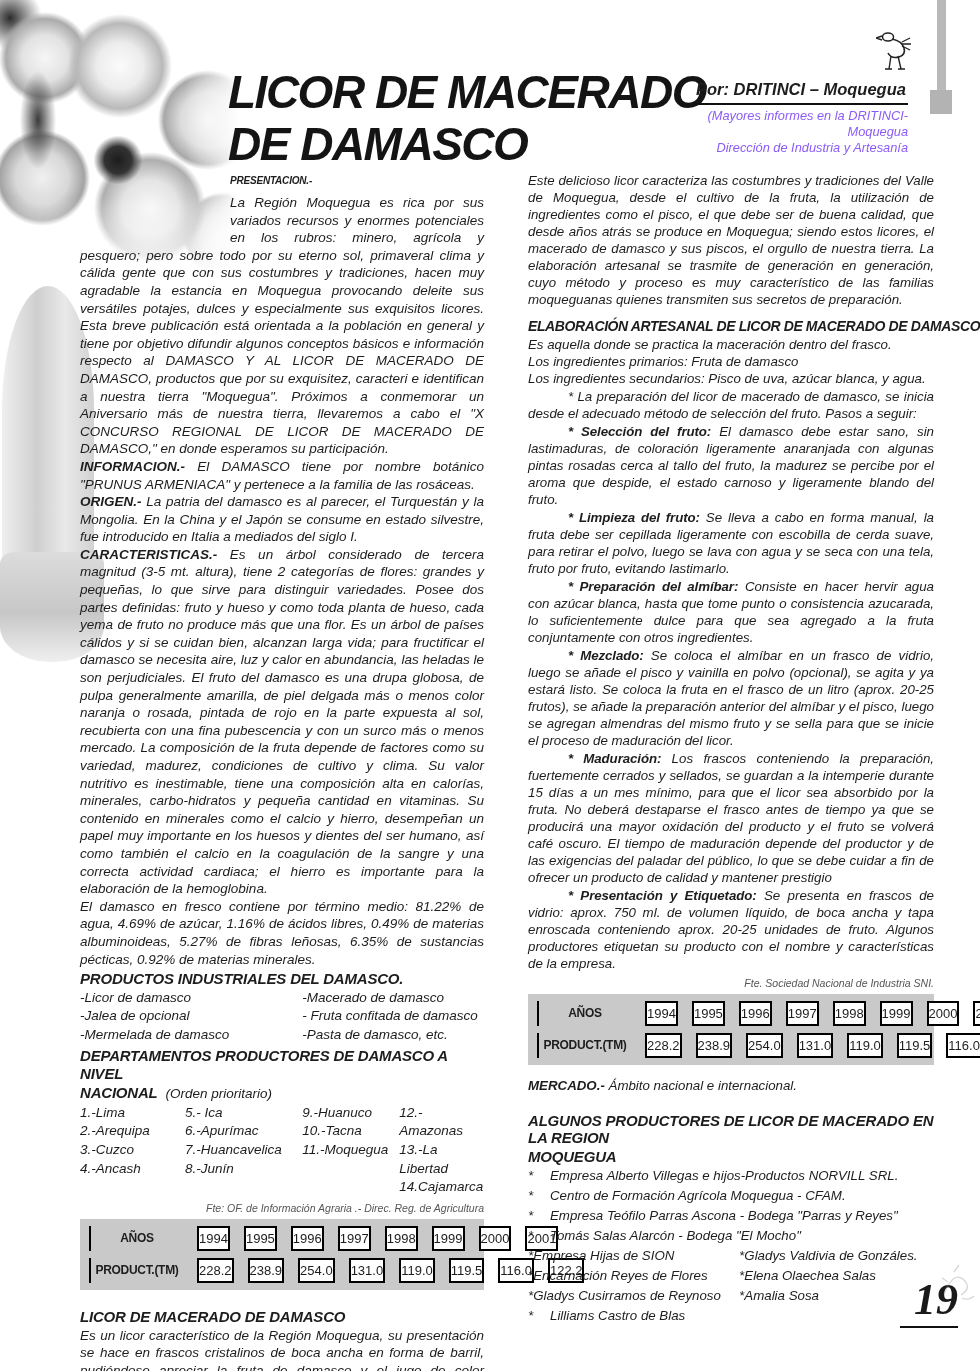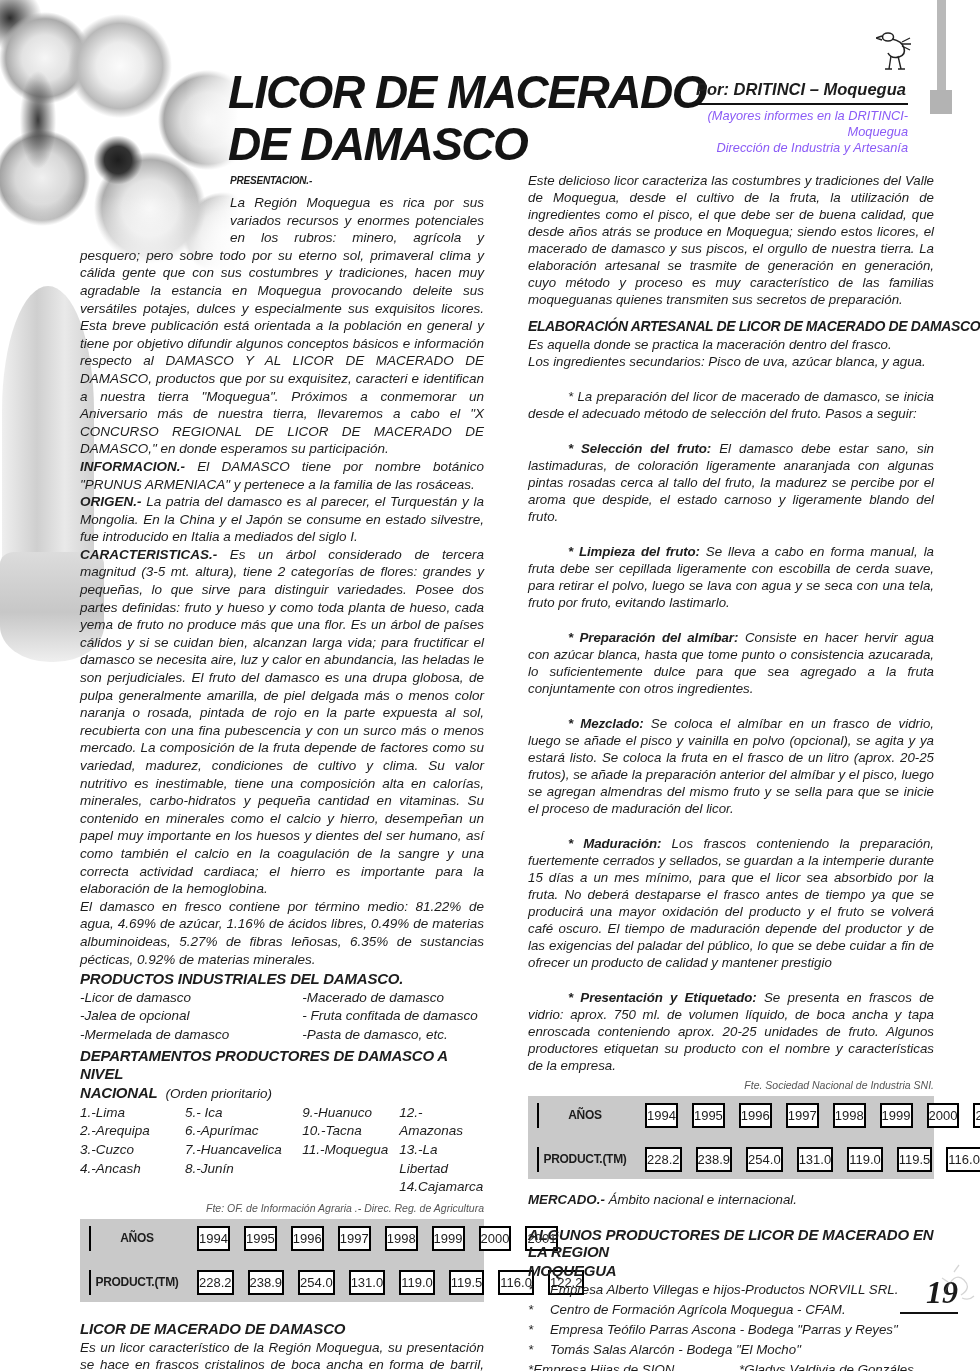--- a/index.html
+++ b/index.html
@@ -66,32 +66,32 @@
   .dept .d1{width:26%;} .dept .d2{width:29%;} .dept .d3{width:24%;} .dept .d4{width:21%;}
   .prod-item{display:flex; line-height:20px; text-align:left;}
   .prod-item .bul{width:22px; flex:none;}
   .prod-pair{display:flex; line-height:20px; text-align:left;}
   .prod-pair .half{display:flex; width:52%;}
   .prod-pair .half+.half{width:48%;}
   
   .ptable{background:#c9c9c9; padding:7px 9px; margin-top:2px;
     font-style:normal; font-size:13px;}
   .ptable-row{display:flex; gap:14px;}
-  .ptable-row+.ptable-row{margin-top:19px;}
+  .ptable-row+.ptable-row{margin-top:7px;}
   .ptable-label{width:92px; flex:none; border-left:2px solid #000; text-align:center;
     font-weight:bold; font-size:12px; line-height:25px; letter-spacing:-0.3px;}
   .ptable-cell{flex:1; background:#fff; border:2px solid #000; text-align:right;
     line-height:21px; font-size:13px;}
   
-  .step{text-indent:40px; margin-top:18px;}
+  .step{text-indent:40px; margin-top:1px;}
   .step b{letter-spacing:-0.1px;}
   
   .page-num{position:absolute; left:900px; top:1274px; width:58px; text-align:right;
     font-family:"Liberation Serif", serif; font-style:italic; font-weight:bold;
-    font-size:32px; border-bottom:2px solid #111; padding-bottom:1px; color:#1a1a1a;}
+    font-size:44px; border-bottom:2px solid #111; padding-bottom:1px; color:#1a1a1a;}
 </style>
 </head>
 <body>
 
 <div class="page">
 
   <div class="art-photo"></div>
   <div class="art-bottle"></div>
   <div class="art-bottle-base"></div>
   <div class="gray-bar"></div>
@@ -196,20 +196,21 @@
     <div class="gap16"></div>
     <p class="h">LICOR DE MACERADO DE DAMASCO</p>
     <p>Es un licor característico de la Región Moquegua, su presentación se hace en frascos cristalinos de boca ancha en forma de barril, pudiéndose apreciar la fruta de damasco y el jugo de color caramelo brillante, jugo medianamente azucarado y ligeramente ácido, fruta de pulpa, cáscara aterciopelada, saturada de alcohol.</p>
   </div>
 
   <div class="col col-right">
     <p>Este delicioso licor caracteriza las costumbres y tradiciones del Valle de Moquegua, desde el cultivo de la fruta, la utilización de ingredientes como el pisco, el que debe ser de buena calidad, que desde años atrás se produce en Moquegua; siendo estos licores, el macerado de damasco y sus piscos, el orgullo de nuestra tierra. La elaboración artesanal se trasmite de generación en generación, cuyo método y proceso es muy característico de las familias moqueguanas quienes transmiten sus secretos de preparación.</p>
     <div class="gap8"></div>
     <p class="h h-wide">ELABORACIÓN ARTESANAL DE LICOR DE MACERADO DE DAMASCO</p>
     <p style="text-align:left">Es aquella donde se practica la maceración dentro del frasco.</p>
+    <p style="text-align:left">Los ingredientes primarios: Fruta de damasco</p>
     <p style="text-align:left">Los ingredientes secundarios: Pisco de uva, azúcar blanca, y agua.</p>
     <p class="step">* La preparación del licor de macerado de damasco, se inicia desde el adecuado método de selección del fruto. Pasos a seguir:</p>
     <p class="step"><b>* Selección del fruto:</b> <span>El damasco debe estar sano, sin lastimaduras, de coloración ligeramente anaranjada con algunas pintas rosadas cerca al tallo del fruto, la madurez se percibe por el aroma que despide, el estado carnoso y ligeramente blando del fruto.</span></p>
     <p class="step"><b>* Limpieza del fruto:</b> <span>Se lleva a cabo en forma manual, la fruta debe ser cepillada ligeramente con escobilla de cerda suave, para retirar el polvo, luego se lava con agua y se seca con una tela, fruto por fruto, evitando lastimarlo.</span></p>
     <p class="step"><b>* Preparación del almíbar:</b> <span>Consiste en hacer hervir agua con azúcar blanca, hasta que tome punto o consistencia azucarada, lo suficientemente dulce para que sea agregado a la fruta conjuntamente con otros ingredientes.</span></p>
     <p class="step"><b>* Mezclado:</b> <span>Se coloca el almíbar en un frasco de vidrio, luego se añade el pisco y vainilla en polvo (opcional), se agita y ya estará listo. Se coloca la fruta en el frasco de un litro (aprox. 20-25 frutos), se añade la preparación anterior del almíbar y el pisco, luego se agregan almendras del mismo fruto y se sella para que se inicie el proceso de maduración del licor.</span></p>
     <p class="step"><b>* Maduración:</b> <span>Los frascos conteniendo la preparación, fuertemente cerrados y sellados, se guardan a la intemperie durante 15 días a un mes mínimo, para que el licor sea absorbido por la fruta. No deberá destaparse el frasco antes de tiempo ya que se producirá una mayor oxidación del producto y el fruto se volverá café oscuro. El tiempo de maduración depende del productor y de las exigencias del paladar del público, lo que se debe cuidar a fin de ofrecer un producto de calidad y mantener prestigio</span></p>
     <p class="step"><b>* Presentación y Etiquetado:</b> <span>Se presenta en frascos de vidrio: aprox. 750 ml. de volumen líquido, de boca ancha y tapa enroscada conteniendo aprox. 20-25 unidades de fruto. Algunos productores etiquetan su producto con el nombre y características de la empresa.</span></p>
 
     <div class="fte">Fte. Sociedad Nacional de Industria SNI.</div>

